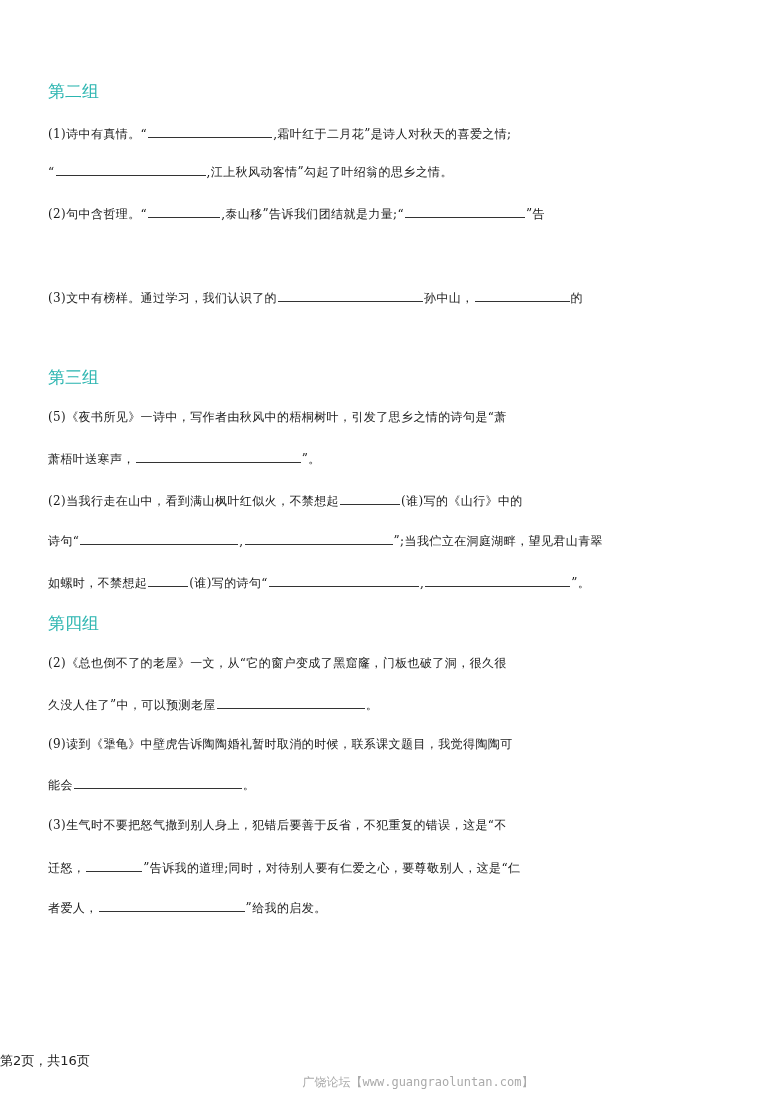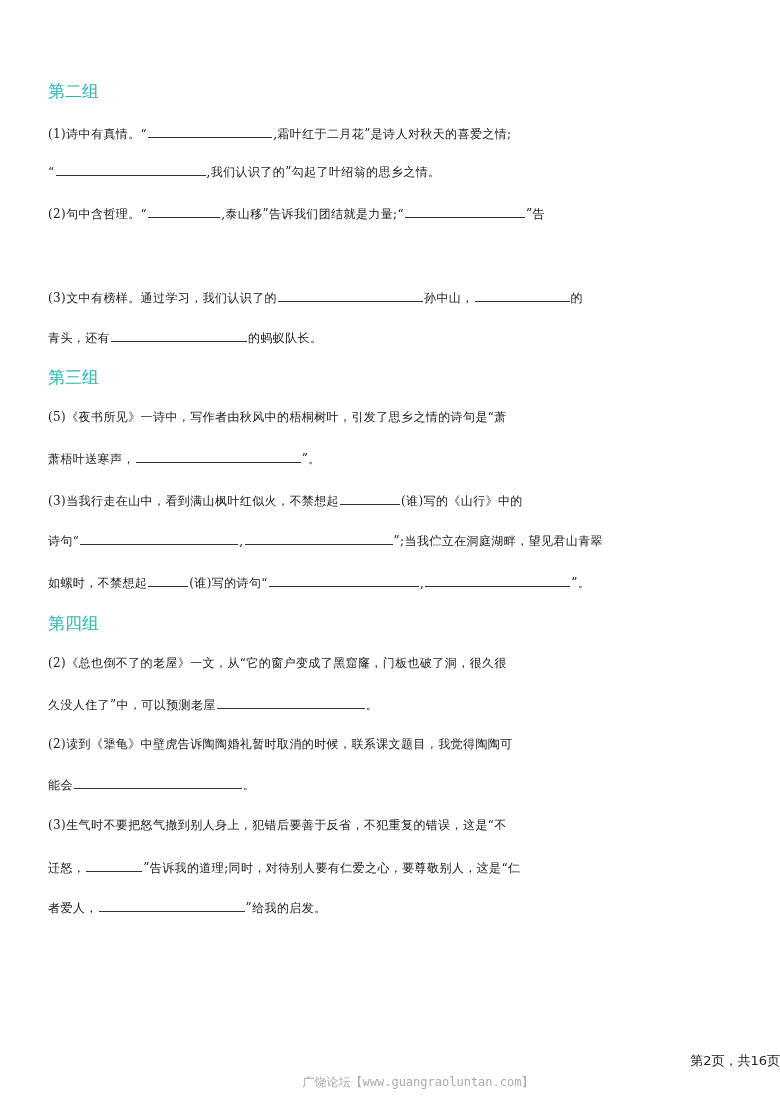--- a/index.html
+++ b/index.html
@@ -17,67 +17,66 @@
   .line {
     position: absolute; left: 48px; width: 690px;
     font-size: 12px; line-height: 22px; white-space: nowrap;
     letter-spacing: 0.4px;
   }
   .blank {
     display: inline-block; border-bottom: 1px solid #333; height: 16px;
     vertical-align: baseline; margin: 0 1px;
   }
   .footer-page {
-    position: absolute; left: 0; width: 780px; top: 1052px; text-align: right;
+    position: absolute; left: 0; width: 780px; top: 1052px; text-align: left;
     font-family: "DejaVu Sans", "Liberation Sans", sans-serif;
     font-size: 13px; color: #222;
   }
   .footer-site {
     position: absolute; left: 0; width: 780px; top: 1074px; text-align: center;
     font-family: "DejaVu Sans Mono", "Liberation Mono", monospace;
     font-size: 12px; color: #aaaaaa; margin-left: 28px;
   }
 </style>
 </head>
 <body>
 
 <div class="page">
 
   <div class="heading" style="top:80px">第二组</div>
 
   <div class="line" style="top:121px"><span>(1)诗中有真情。“</span><span class="blank" style="width:124px"></span><span>,霜叶红于二月花”是诗人对秋天的喜爱之情;</span></div>
 
-  <div class="line" style="top:159px"><span>“</span><span class="blank" style="width:150px"></span><span>,我们认识了的”勾起了叶绍翁的思乡之情。</span></div>
+  <div class="line" style="top:159px"><span>“</span><span class="blank" style="width:150px"></span><span>,江上秋风动客情”勾起了叶绍翁的思乡之情。</span></div>
 
   <div class="line" style="top:201px"><span>(2)句中含哲理。“</span><span class="blank" style="width:72px"></span><span>,泰山移”告诉我们团结就是力量;“</span><span class="blank" style="width:120px"></span><span>”告</span></div>
 
 
   <div class="line" style="top:285px"><span>(3)文中有榜样。通过学习，我们认识了的</span><span class="blank" style="width:145px"></span><span>孙中山，</span><span class="blank" style="width:95px"></span><span>的</span></div>
 
-  <div class="line" style="top:325px"><span>青头，还有</span><span class="blank" style="width:136px"></span><span>的蚂蚁队长。</span></div>
 
   <div class="heading" style="top:366px">第三组</div>
 
   <div class="line" style="top:406px">(5)《夜书所见》一诗中，写作者由秋风中的梧桐树叶，引发了思乡之情的诗句是“萧</div>
 
   <div class="line" style="top:446px"><span>萧梧叶送寒声，</span><span class="blank" style="width:165px"></span><span>”。</span></div>
 
-  <div class="line" style="top:488px"><span>(3)当我行走在山中，看到满山枫叶红似火，不禁想起</span><span class="blank" style="width:60px"></span><span>(谁)写的《山行》中的</span></div>
+  <div class="line" style="top:488px"><span>(2)当我行走在山中，看到满山枫叶红似火，不禁想起</span><span class="blank" style="width:60px"></span><span>(谁)写的《山行》中的</span></div>
 
   <div class="line" style="top:570px"><span>如螺时，不禁想起</span><span class="blank" style="width:40px"></span><span>(谁)写的诗句“</span><span class="blank" style="width:150px"></span><span>,</span><span class="blank" style="width:145px"></span><span>”。</span></div>
 
   <div class="line" style="top:528px"><span>诗句“</span><span class="blank" style="width:158px"></span><span>,</span><span class="blank" style="width:148px"></span><span>”;当我伫立在洞庭湖畔，望见君山青翠</span></div>
 
   <div class="heading" style="top:612px">第四组</div>
 
   <div class="line" style="top:652px">(2)《总也倒不了的老屋》一文，从“它的窗户变成了黑窟窿，门板也破了洞，很久很</div>
 
   <div class="line" style="top:692px"><span>久没人住了”中，可以预测老屋</span><span class="blank" style="width:148px"></span><span>。</span></div>
 
-  <div class="line" style="top:733px">(2)读到《犟龟》中壁虎告诉陶陶婚礼暂时取消的时候，联系课文题目，我觉得陶陶可</div>
+  <div class="line" style="top:733px">(9)读到《犟龟》中壁虎告诉陶陶婚礼暂时取消的时候，联系课文题目，我觉得陶陶可</div>
 
   <div class="line" style="top:772px"><span>能会</span><span class="blank" style="width:168px"></span><span>。</span></div>
 
   <div class="line" style="top:814px">(3)生气时不要把怒气撒到别人身上，犯错后要善于反省，不犯重复的错误，这是“不</div>
 
   <div class="line" style="top:895px"><span>者爱人，</span><span class="blank" style="width:146px"></span><span>”给我的启发。</span></div>
 
   <div class="line" style="top:855px"><span>迁怒，</span><span class="blank" style="width:56px"></span><span>”告诉我的道理;同时，对待别人要有仁爱之心，要尊敬别人，这是“仁</span></div>
 
   <div class="footer-page">第2页，共16页</div>

